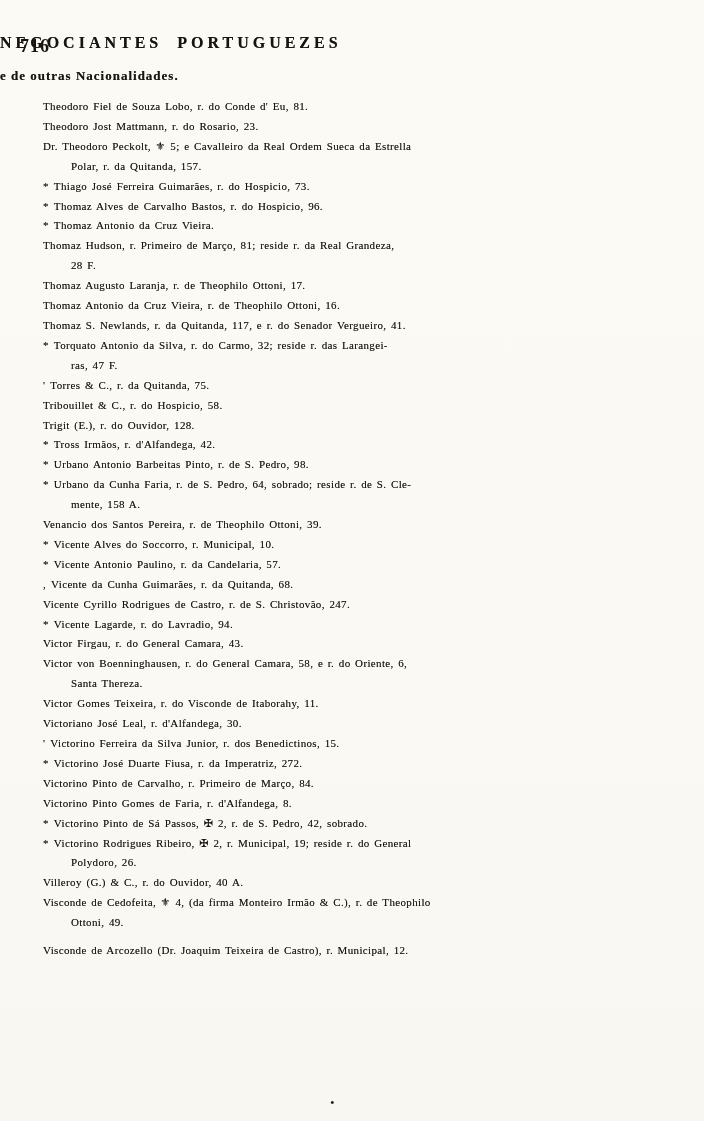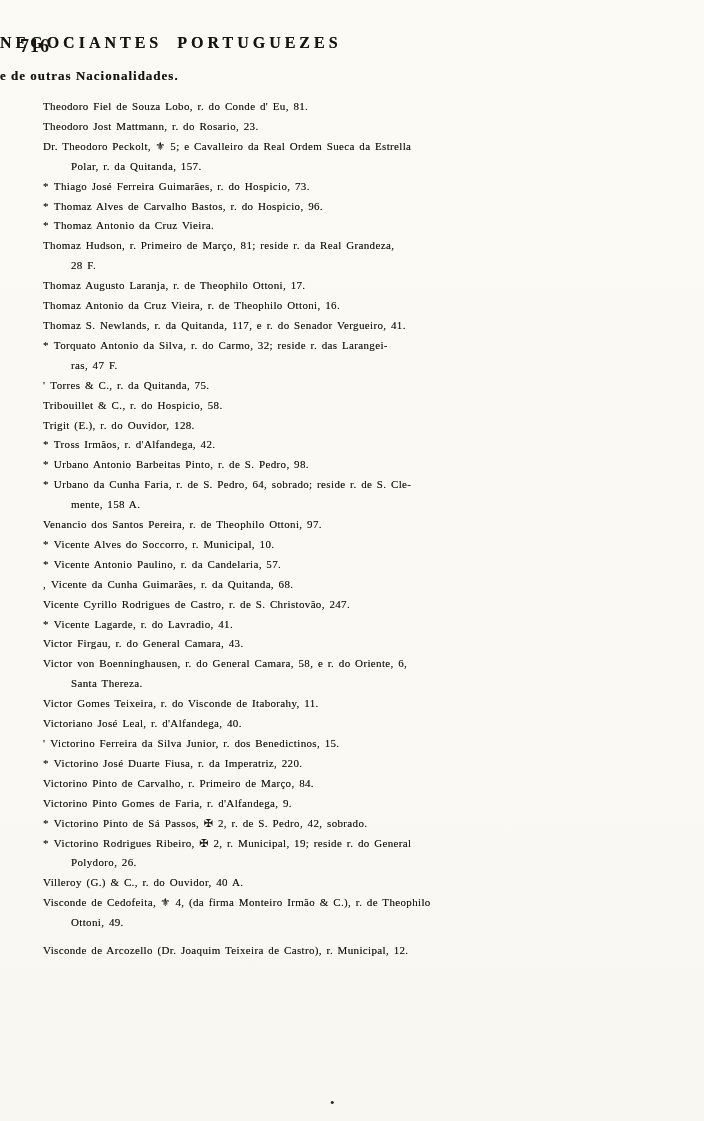--- a/index.html
+++ b/index.html
@@ -83,35 +83,35 @@
     <div class="entry"><span class="marker"></span><span class="etext">Thomaz S. Newlands, r. da Quitanda, 117, e r. do Senador Vergueiro, 41.</span></div>
     <div class="entry"><span class="marker">*</span><span class="etext">Torquato Antonio da Silva, r. do Carmo, 32; reside r. das Larangei-
 ras, 47 F.</span></div>
     <div class="entry"><span class="marker">'</span><span class="etext">Torres &amp; C., r. da Quitanda, 75.</span></div>
     <div class="entry"><span class="marker"></span><span class="etext">Tribouillet &amp; C., r. do Hospicio, 58.</span></div>
     <div class="entry"><span class="marker"></span><span class="etext">Trigit (E.), r. do Ouvidor, 128.</span></div>
     <div class="entry"><span class="marker">*</span><span class="etext">Tross Irmãos, r. d'Alfandega, 42.</span></div>
     <div class="entry"><span class="marker">*</span><span class="etext">Urbano Antonio Barbeitas Pinto, r. de S. Pedro, 98.</span></div>
     <div class="entry"><span class="marker">*</span><span class="etext">Urbano da Cunha Faria, r. de S. Pedro, 64, sobrado; reside r. de S. Cle-
 mente, 158 A.</span></div>
-    <div class="entry"><span class="marker"></span><span class="etext">Venancio dos Santos Pereira, r. de Theophilo Ottoni, 97.</span></div>
+    <div class="entry"><span class="marker"></span><span class="etext">Venancio dos Santos Pereira, r. de Theophilo Ottoni, 39.</span></div>
     <div class="entry"><span class="marker">*</span><span class="etext">Vicente Alves do Soccorro, r. Municipal, 10.</span></div>
     <div class="entry"><span class="marker">*</span><span class="etext">Vicente Antonio Paulino, r. da Candelaria, 57.</span></div>
     <div class="entry"><span class="marker">,</span><span class="etext">Vicente da Cunha Guimarães, r. da Quitanda, 68.</span></div>
     <div class="entry"><span class="marker"></span><span class="etext">Vicente Cyrillo Rodrigues de Castro, r. de S. Christovão, 247.</span></div>
-    <div class="entry"><span class="marker">*</span><span class="etext">Vicente Lagarde, r. do Lavradio, 41.</span></div>
+    <div class="entry"><span class="marker">*</span><span class="etext">Vicente Lagarde, r. do Lavradio, 94.</span></div>
     <div class="entry"><span class="marker"></span><span class="etext">Victor Firgau, r. do General Camara, 43.</span></div>
     <div class="entry"><span class="marker"></span><span class="etext">Victor von Boenninghausen, r. do General Camara, 58, e r. do Oriente, 6,
 Santa Thereza.</span></div>
     <div class="entry"><span class="marker"></span><span class="etext">Victor Gomes Teixeira, r. do Visconde de Itaborahy, 11.</span></div>
-    <div class="entry"><span class="marker"></span><span class="etext">Victoriano José Leal, r. d'Alfandega, 40.</span></div>
+    <div class="entry"><span class="marker"></span><span class="etext">Victoriano José Leal, r. d'Alfandega, 30.</span></div>
     <div class="entry"><span class="marker">'</span><span class="etext">Victorino Ferreira da Silva Junior, r. dos Benedictinos, 15.</span></div>
-    <div class="entry"><span class="marker">*</span><span class="etext">Victorino José Duarte Fiusa, r. da Imperatriz, 220.</span></div>
+    <div class="entry"><span class="marker">*</span><span class="etext">Victorino José Duarte Fiusa, r. da Imperatriz, 272.</span></div>
     <div class="entry"><span class="marker"></span><span class="etext">Victorino Pinto de Carvalho, r. Primeiro de Março, 84.</span></div>
-    <div class="entry"><span class="marker"></span><span class="etext">Victorino Pinto Gomes de Faria, r. d'Alfandega, 9.</span></div>
+    <div class="entry"><span class="marker"></span><span class="etext">Victorino Pinto Gomes de Faria, r. d'Alfandega, 8.</span></div>
     <div class="entry"><span class="marker">*</span><span class="etext">Victorino Pinto de Sá Passos, ✠ 2, r. de S. Pedro, 42, sobrado.</span></div>
     <div class="entry"><span class="marker">*</span><span class="etext">Victorino Rodrigues Ribeiro, ✠ 2, r. Municipal, 19; reside r. do General
 Polydoro, 26.</span></div>
     <div class="entry"><span class="marker"></span><span class="etext">Villeroy (G.) &amp; C., r. do Ouvidor, 40 A.</span></div>
     <div class="entry"><span class="marker"></span><span class="etext">Visconde de Cedofeita, ⚜ 4, (da firma Monteiro Irmão &amp; C.), r. de Theophilo
 Ottoni, 49.</span></div>
     <div class="entry spaced"><span class="marker"></span><span class="etext">Visconde de Arcozello (Dr. Joaquim Teixeira de Castro), r. Municipal, 12.</span></div>
   </div>
 
   <div class="footer-ornament">•</div>

